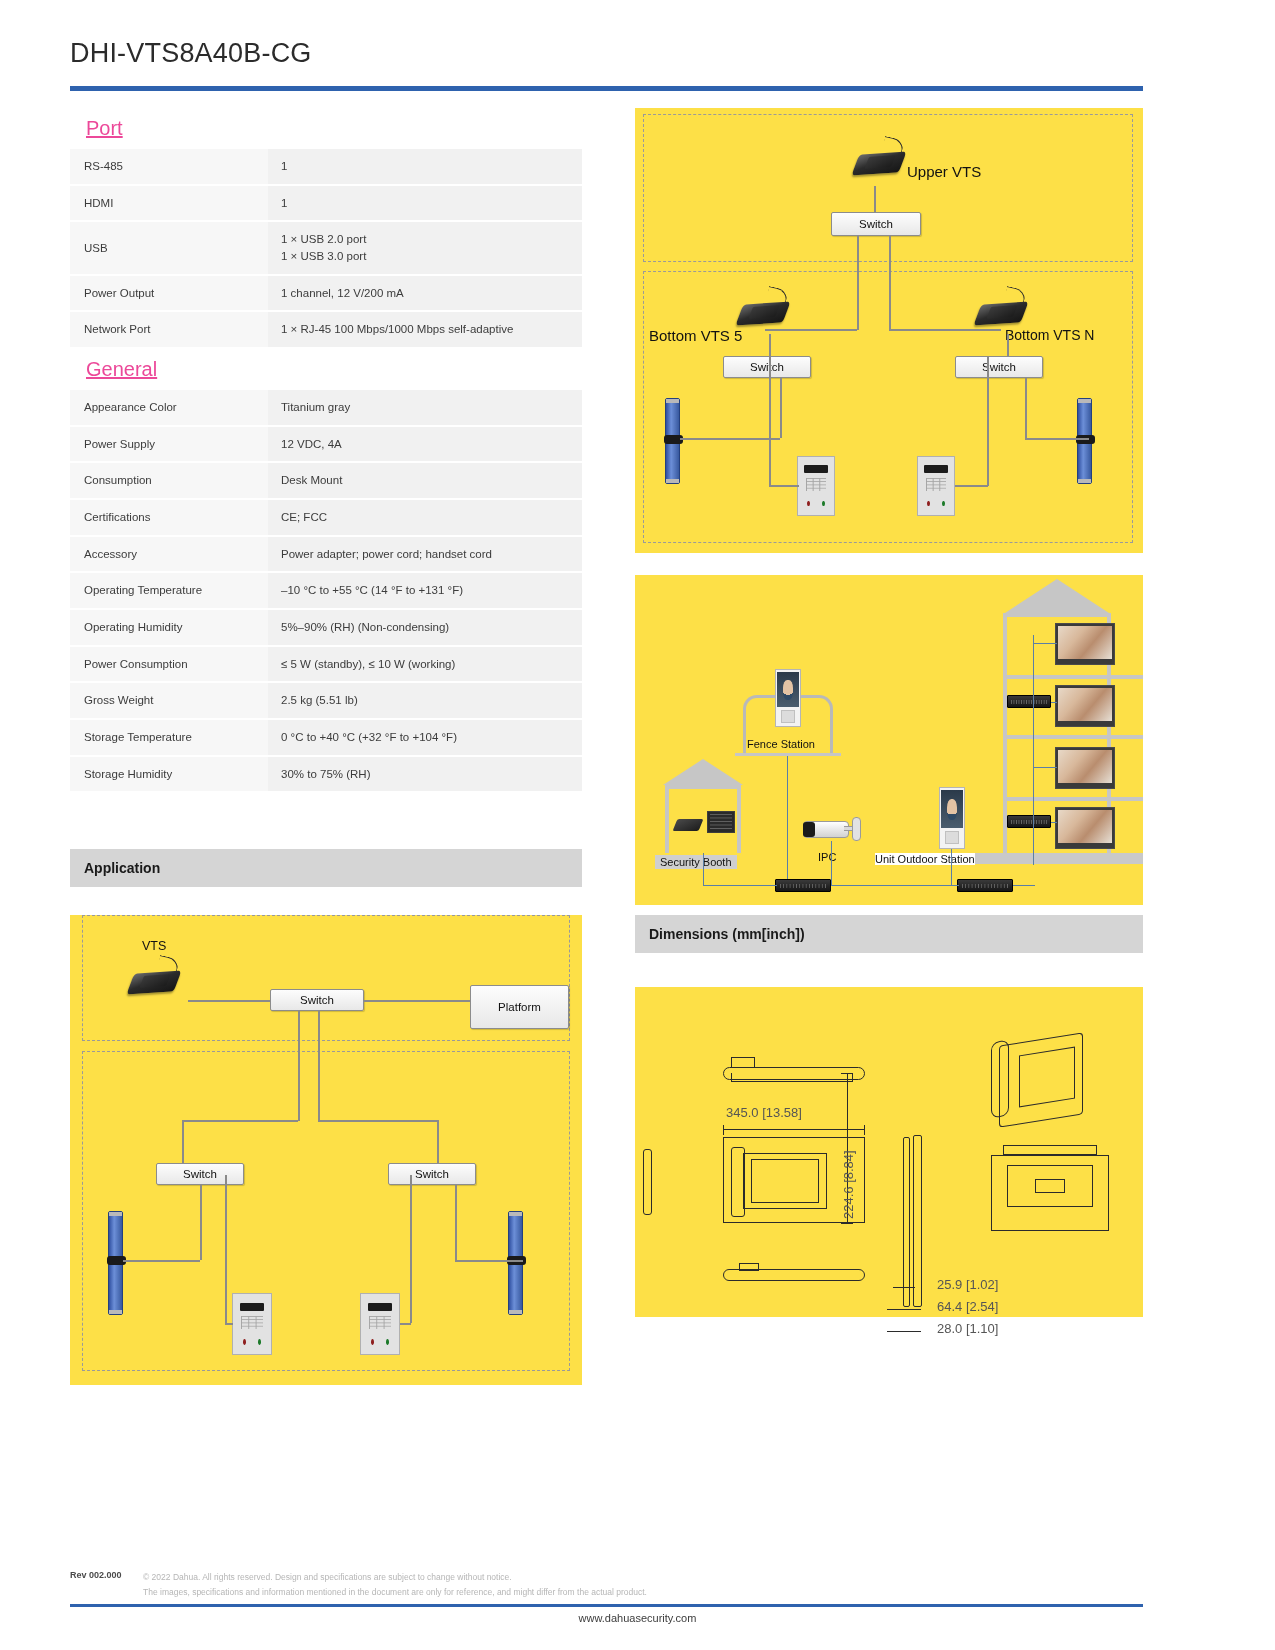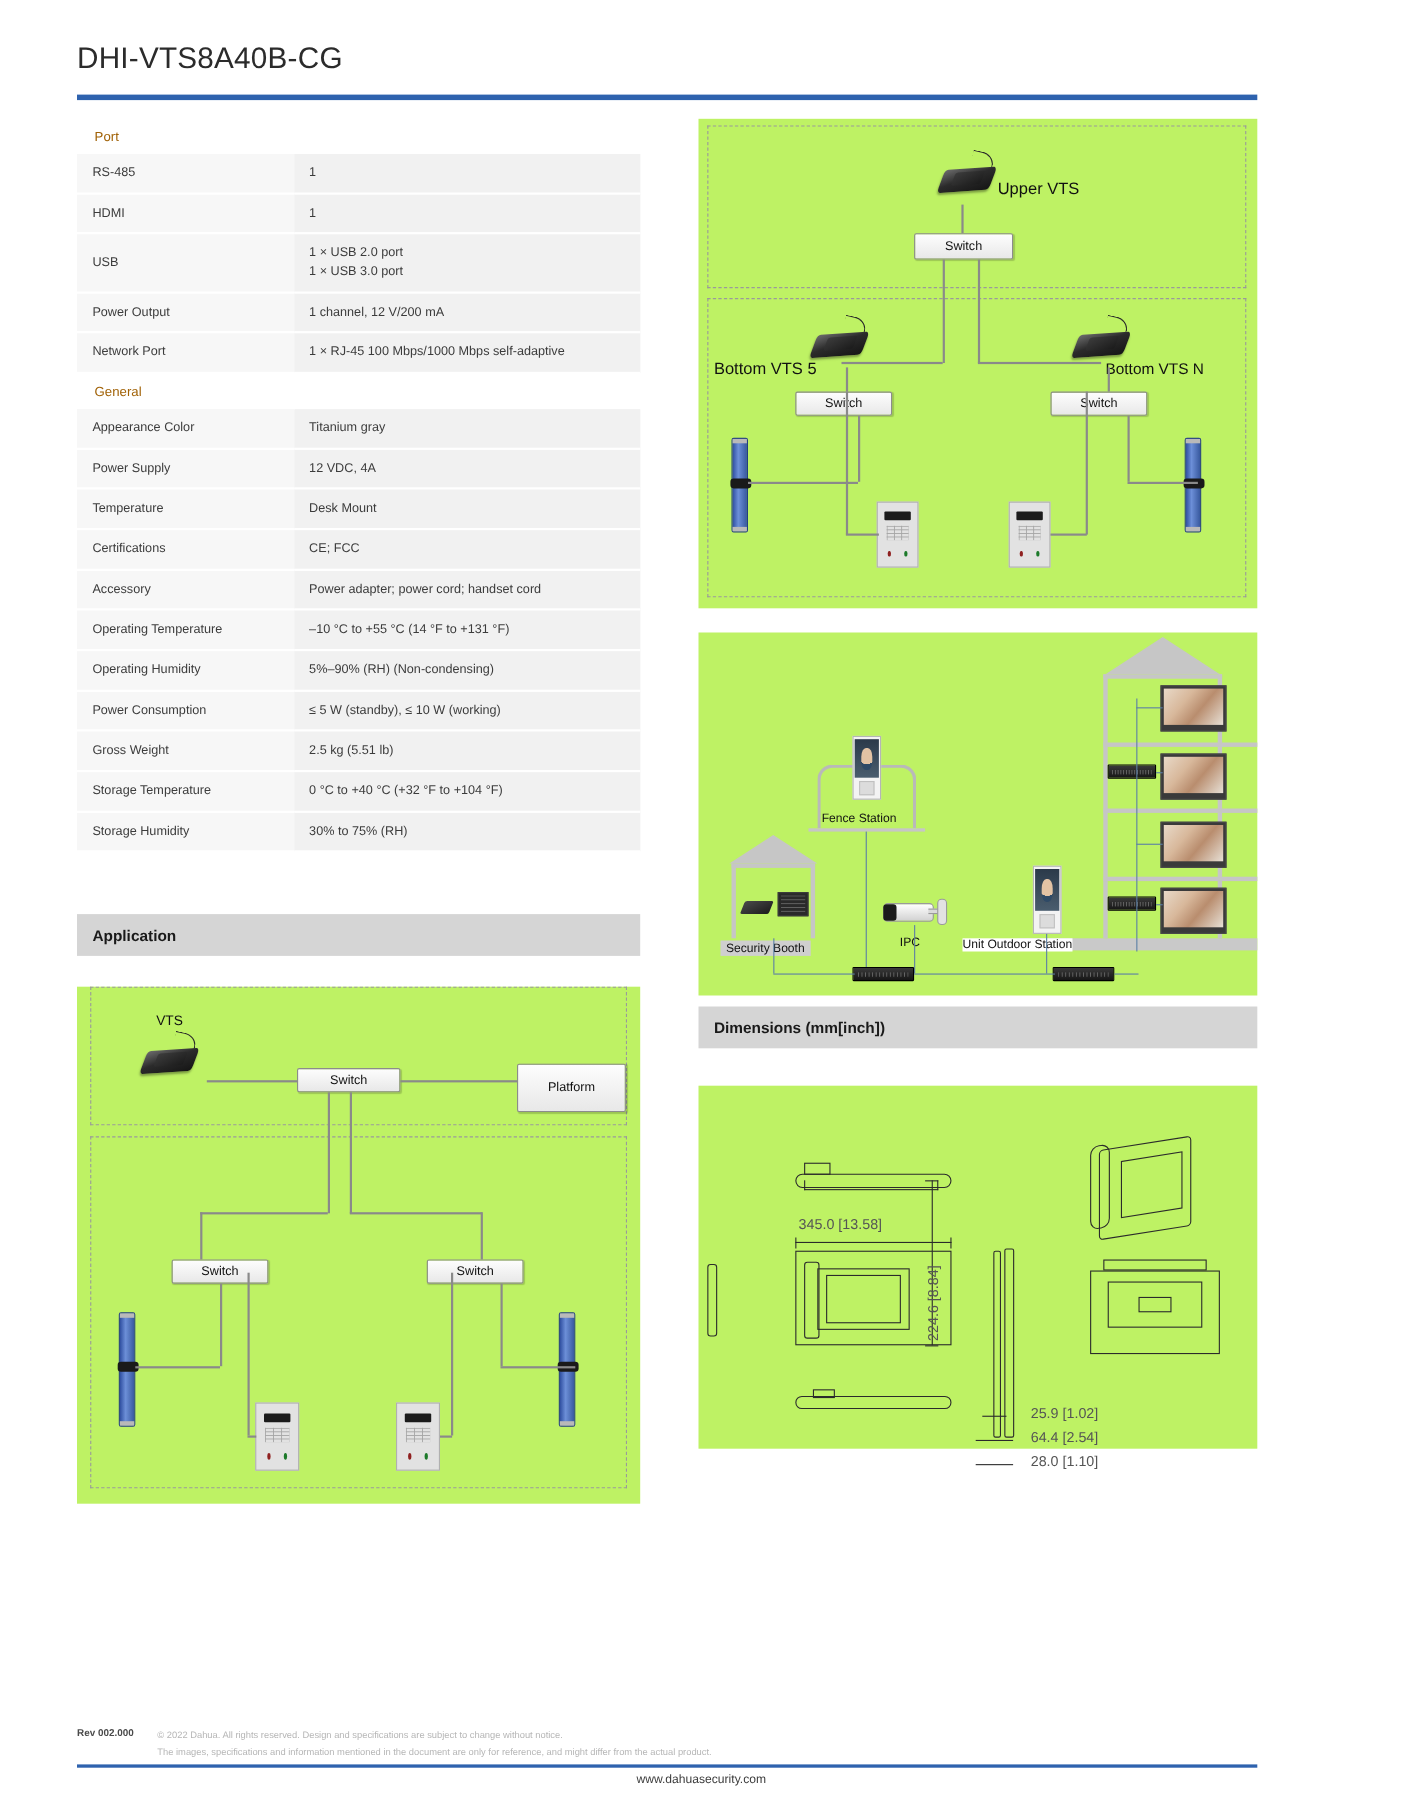--- a/index.html
+++ b/index.html
@@ -21,42 +21,43 @@
     position: absolute; left: 70px; top: 86px;
     width: 1073px; height: 5px; background: #2e62ae;
   }
 
   
   .col-left { position: absolute; left: 70px; top: 108px; width: 512px; }
   .col-right { position: absolute; left: 635px; top: 108px; width: 508px; }
 
   
   .spec-group-title {
-    font-size: 12px; font-weight: 400; color: #a16207;
+    font-size: 20px; font-weight: 400; color: #ec4899;
     padding: 9px 0 9px 16px;
+    text-decoration: underline;
   }
   table.spec { width: 100%; border-collapse: collapse; table-layout: fixed; }
   table.spec tr { background: #f4f4f4; }
   table.spec td {
     border-bottom: 2px solid #ffffff;
     font-size: 11.5px; color: #3c3c3c; line-height: 1.45;
     padding: 9px 10px 9px 14px; vertical-align: middle;
   }
   table.spec td.k { width: 198px; background: #f7f7f7; color: #3c3c3c; }
   table.spec td.v { background: #f1f1f1; padding-left: 13px; }
 
   
   .section-bar {
     background: #d5d5d5; color: #1a1a1a;
     font-size: 14px; font-weight: bold;
     padding: 11px 0 11px 14px;
   }
 
   
-  .diagram { position: relative; width: 100%; background: #bef264; }
+  .diagram { position: relative; width: 100%; background: #fde047; }
   .dash-box { position: absolute; border: 1.5px dashed #9a9a9a; }
   .wire { position: absolute; background: #8a8a8a; }
   .wire.v { width: 1.5px; }
   .wire.h { height: 1.5px; }
   .wire-blue { position: absolute; background: #5b7fa6; }
   .wire-blue.v { width: 1.3px; }
   .wire-blue.h { height: 1.3px; }
   .node-box {
     position: absolute; background: linear-gradient(#fdfdfd, #e8e8e8);
     border: 1px solid #8c8c8c; border-radius: 2px;
@@ -258,21 +259,21 @@
           <tbody>
             <tr>
               <td class="k">Appearance Color</td>
               <td class="v" style="white-space: pre-line;">Titanium gray</td>
             </tr>
             <tr>
               <td class="k">Power Supply</td>
               <td class="v" style="white-space: pre-line;">12 VDC, 4A</td>
             </tr>
             <tr>
-              <td class="k">Temperature</td>
+              <td class="k">Consumption</td>
               <td class="v" style="white-space: pre-line;">Desk Mount</td>
             </tr>
             <tr>
               <td class="k">Certifications</td>
               <td class="v" style="white-space: pre-line;">CE; FCC</td>
             </tr>
             <tr>
               <td class="k">Accessory</td>
               <td class="v" style="white-space: pre-line;">Power adapter; power cord; handset cord</td>
             </tr>

